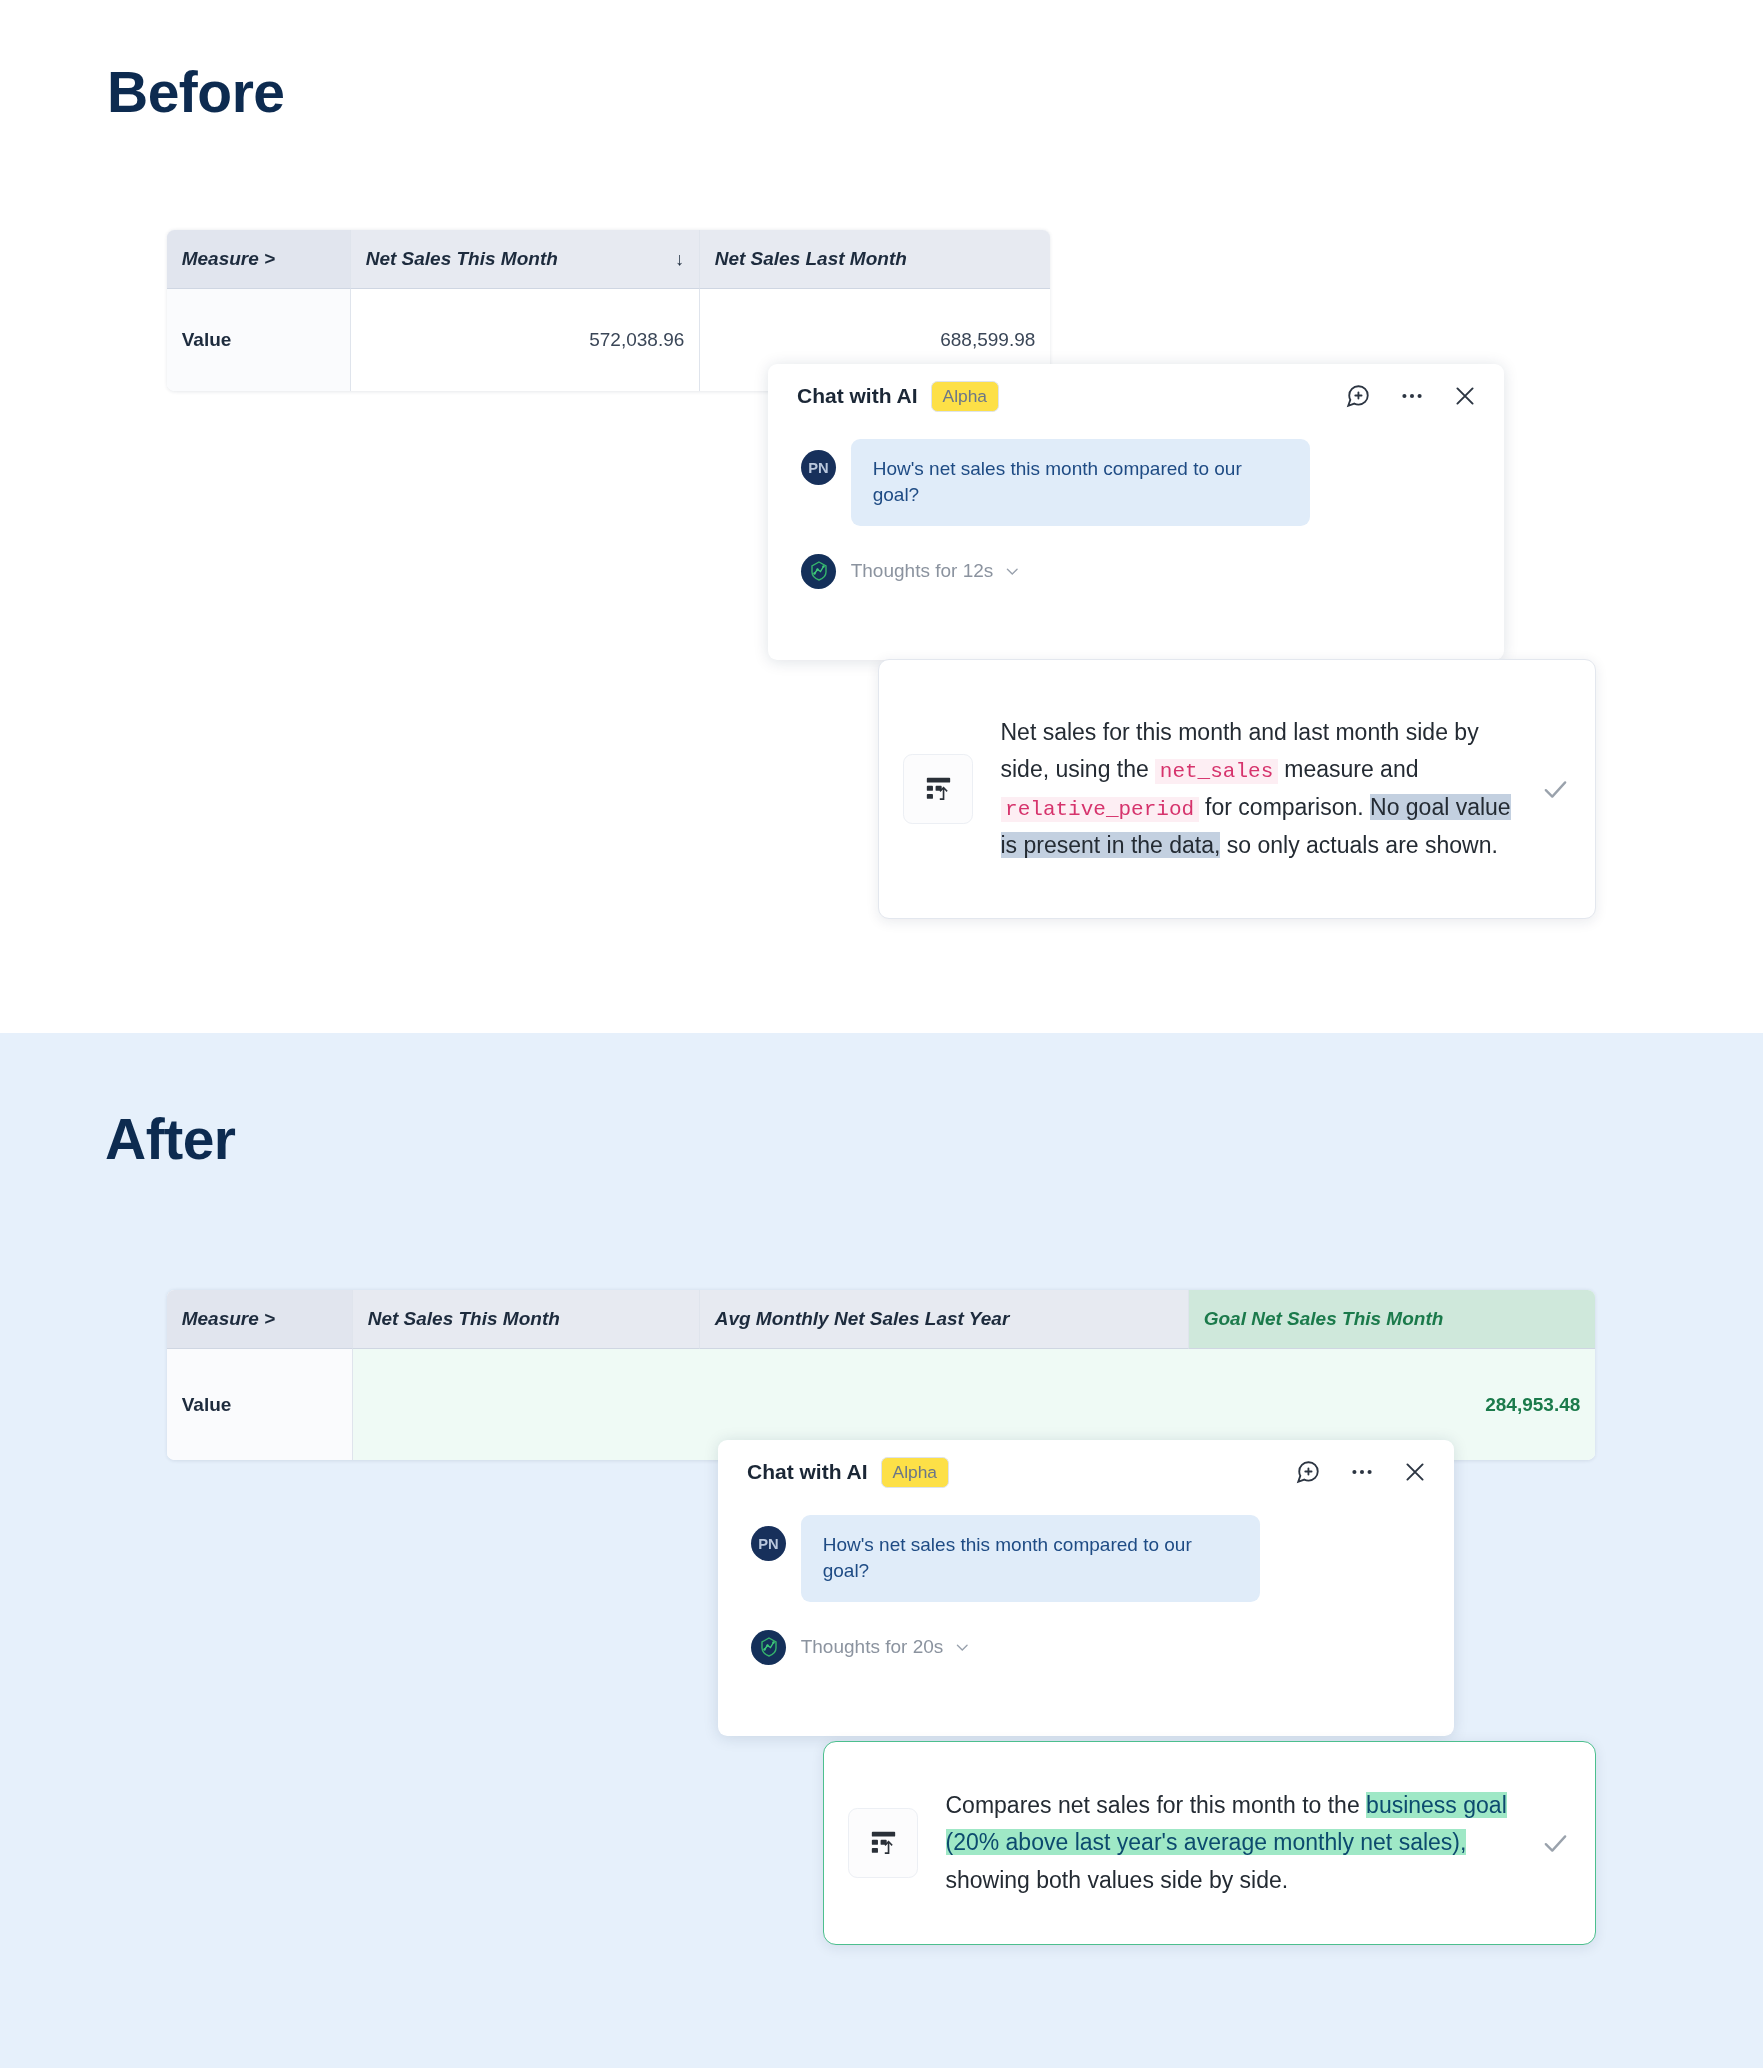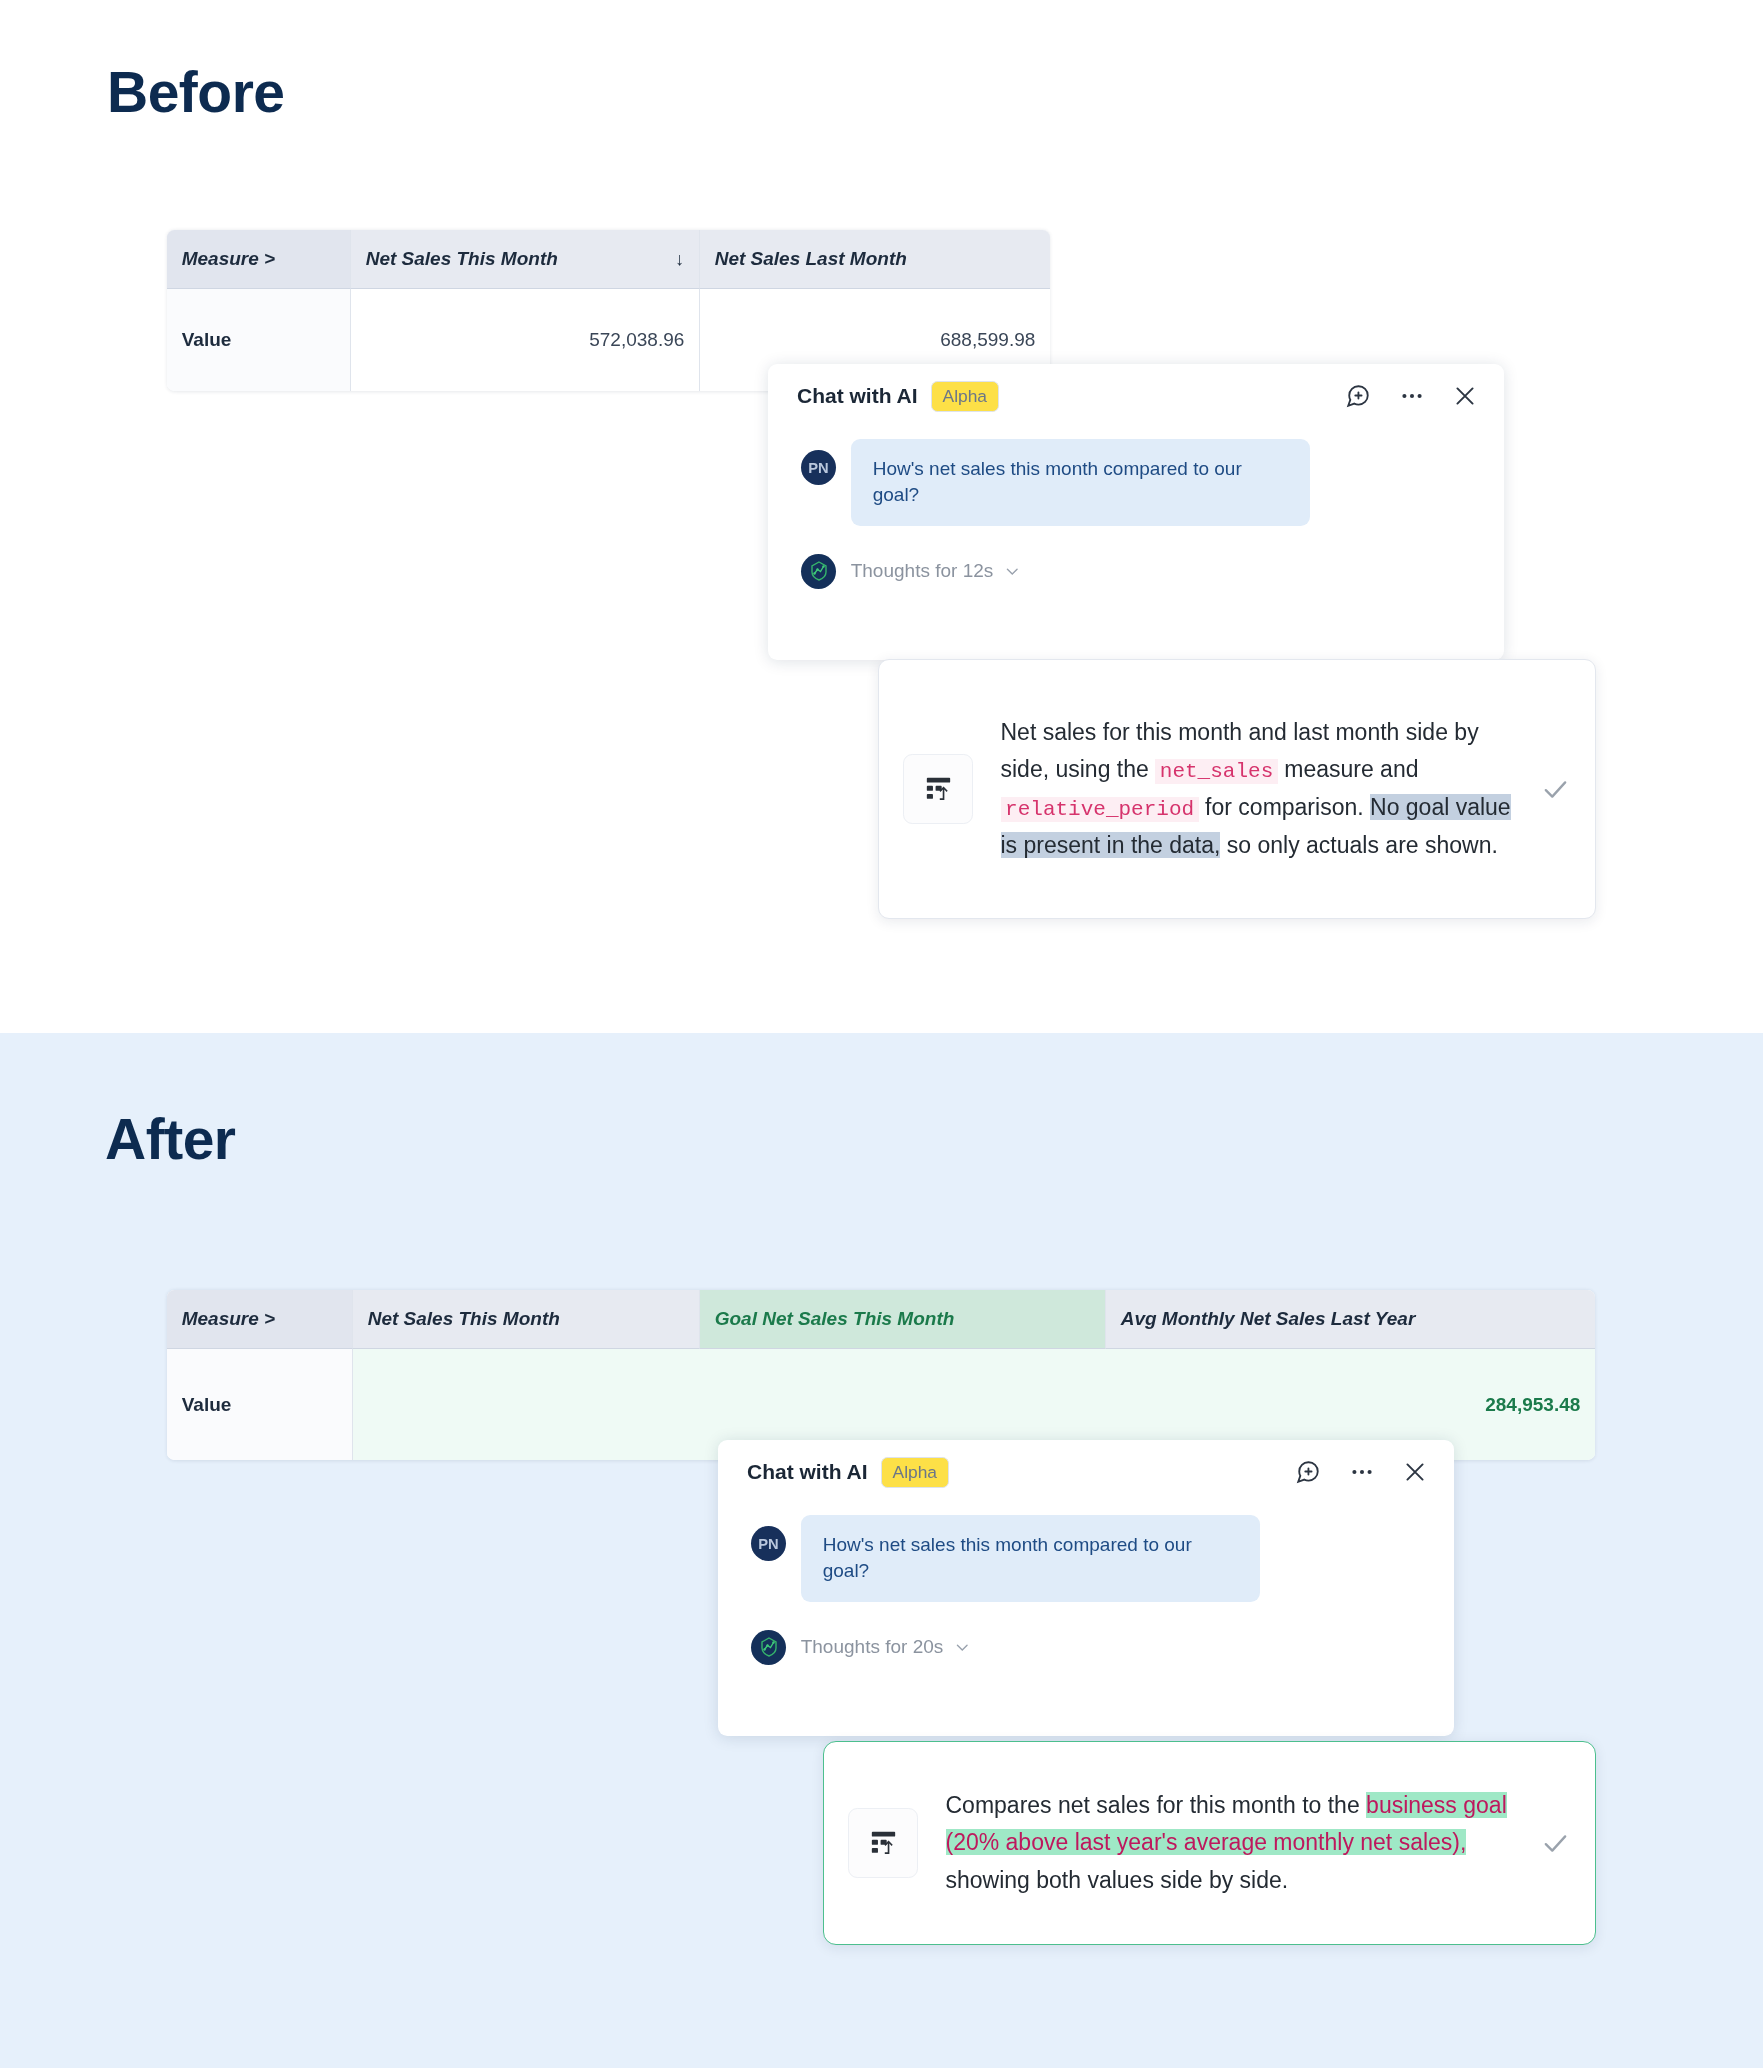--- a/index.html
+++ b/index.html
@@ -202,21 +202,21 @@
   }
   .code {
     font-family: "Liberation Mono", monospace;
     color: #d6336c;
     background: #fdeef3;
     padding: 0.9px 4.6px;
     border-radius: 0;
     font-size: 21px;
   }
   .hl-grey { background: #c3d0e0; }
-  .hl-green { background: #9fe8c6; color: #be185d; text-align: center; }
+  .hl-green { background: #9fe8c6; color: #0c4a6e; text-align: center; }
   .check { width: 31px; height: 31px; color: #9aa2ac; flex: 0 0 31px; }
 </style>
 </head>
 <body>
 
 <div class="page">
 
   <div class="section section-before"></div>
   <div class="section-title title-before">Before</div>
 
@@ -316,25 +316,25 @@
   <div class="section-title title-after">After</div>
 
   <div class="pivot pivot-after">
     <div class="pivot-row pivot-head-row">
       <div class="cell head-cell measure-col" style="width:186px">
         <span>Measure &gt;</span>
       </div>
       <div class="cell head-cell center" style="width:347px">
         <span>Net Sales This Month</span>
       </div>
+      <div class="cell head-cell center" style="width:489px">
+        <span>Avg Monthly Net Sales Last Year</span>
+      </div>
       <div class="cell head-cell center goal" style="flex:1">
         <span>Goal Net Sales This Month</span>
-      </div>
-      <div class="cell head-cell center" style="width:489px">
-        <span>Avg Monthly Net Sales Last Year</span>
       </div>
     </div>
     <div class="pivot-row pivot-body-row">
       <div class="cell body-cell measure-col" style="width:186px">
         <span>Value</span>
       </div>
       <div class="cell body-cell goal" style="flex:1">
         <span>284,953.48</span>
       </div>
     </div>

